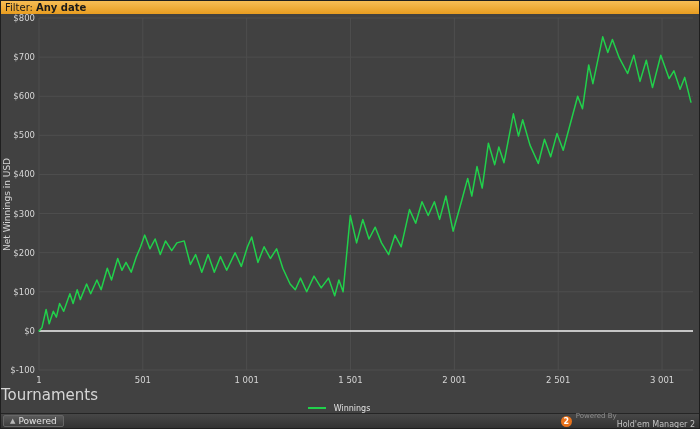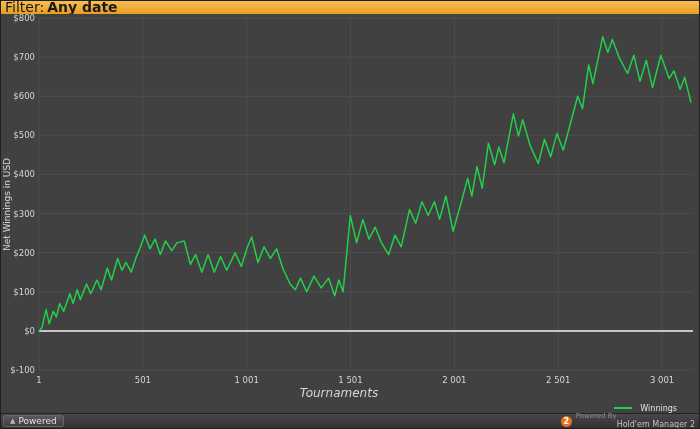--- a/index.html
+++ b/index.html
@@ -5,42 +5,42 @@
   html,body{margin:0;padding:0;background:#2b2b2b;}
   *{box-sizing:border-box;}
   .window{
     position:relative;width:700px;height:429px;overflow:hidden;
     background:#414141;border:1px solid #1f1f1f;
     font-family:"DejaVu Sans",sans-serif;color:#ddd;
   }
   .filter-bar{
     position:absolute;top:0;left:0;width:100%;height:13px;
     background:linear-gradient(#f7bd55,#e89d20);
-    color:#1a1a1a;font-size:14px;line-height:13px;padding-left:4px;
+    color:#1a1a1a;font-size:10px;line-height:13px;padding-left:4px;
     cursor:pointer;white-space:nowrap;
   }
   .filter-bar b{margin-left:3px;}
   .chart-panel{
     position:absolute;top:13px;left:0;width:676px;height:401px;background:#414141;
   }
   .chart-panel svg{position:absolute;top:0;left:0;}
   svg text{font-family:"DejaVu Sans",sans-serif;}
   .y-axis-title{
     position:absolute;left:0;top:40px;height:300px;width:12px;
     display:flex;align-items:center;justify-content:center;
     writing-mode:vertical-rl;transform:rotate(180deg);
     font-size:9px;color:#d6d6d6;white-space:nowrap;
   }
   .x-axis-title{
-    position:absolute;top:372px;left:0;width:100%;text-align:center;
-    font-size:12px;color:#d6d6d6;font-style:italic;
+    position:absolute;top:372px;left:0;width:100%;text-align:left;
+    font-size:15px;color:#d6d6d6;
   }
   .legend{
     position:absolute;top:388px;left:0;width:100%;height:12px;
-    display:flex;align-items:center;justify-content:flex-end;gap:8px;
+    display:flex;align-items:center;justify-content:center;gap:8px;
   }
   .legend-swatch{width:18px;height:2px;background:#21d04b;}
   .legend-label{font-size:8px;color:#e3e3e3;}
   .status-bar{
     position:absolute;bottom:0;left:0;width:100%;height:15px;
     background:linear-gradient(#474747,#323232);
     border-top:1px solid #252525;
     display:flex;align-items:center;justify-content:space-between;
     padding:0 4px 0 2px;
   }

